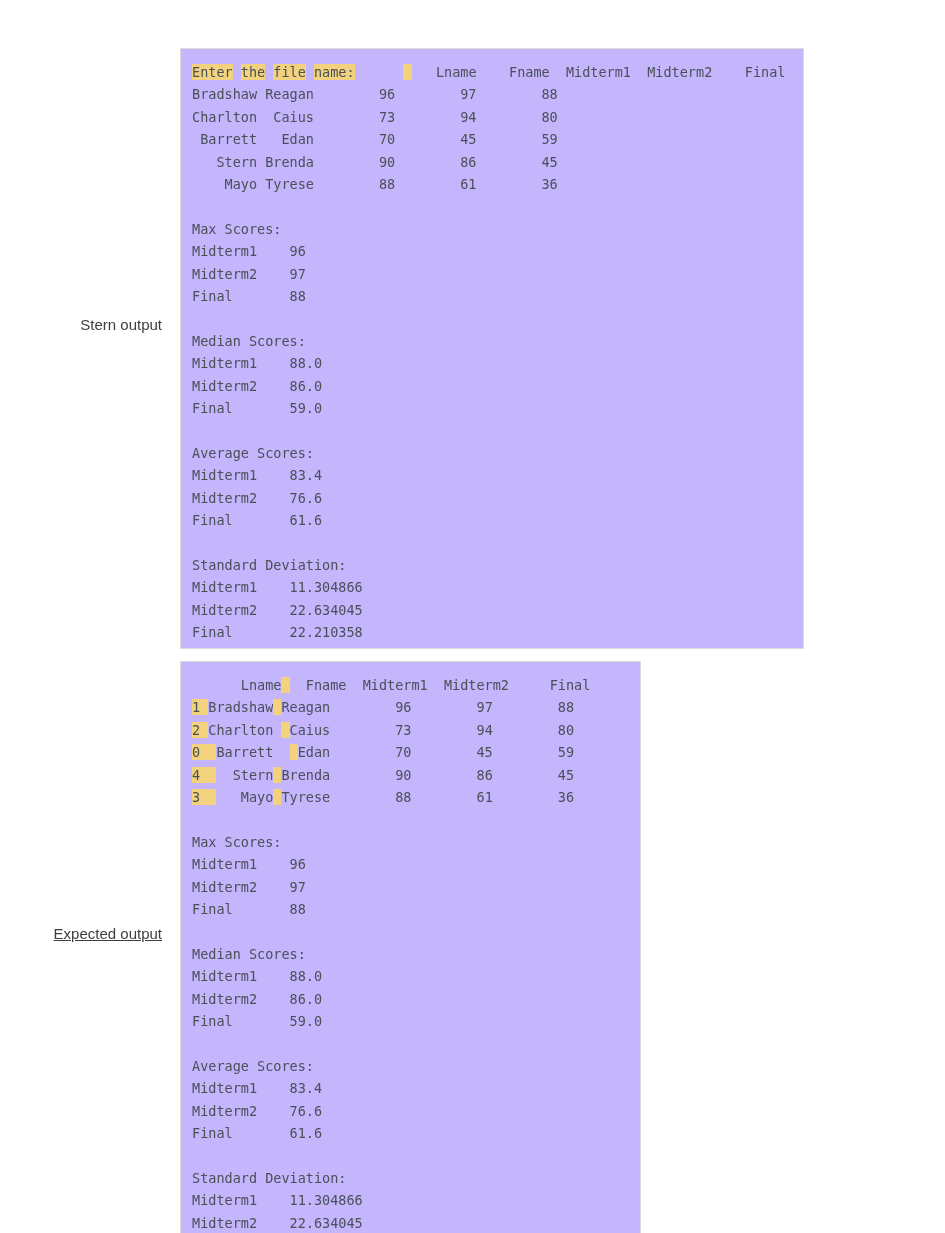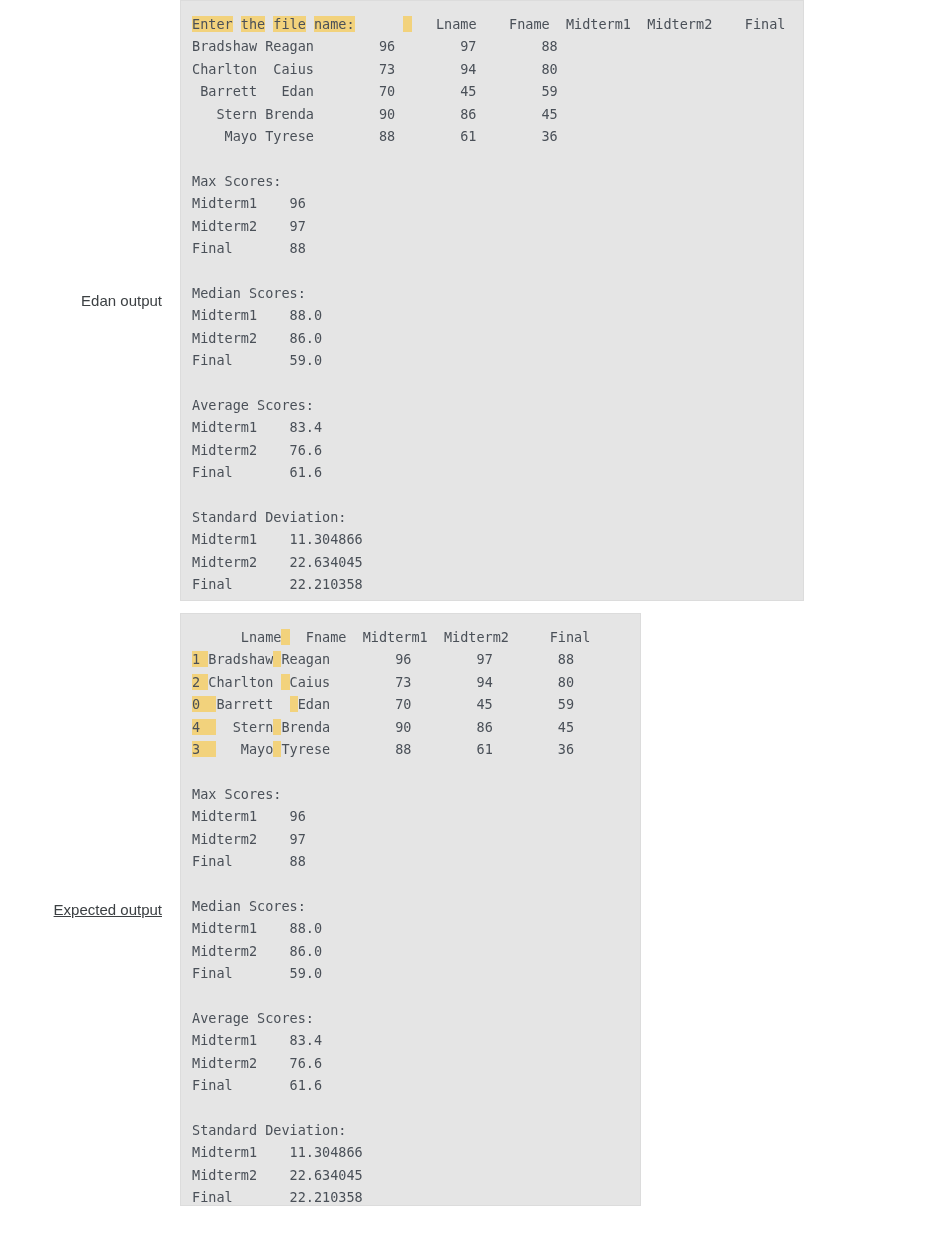--- a/index.html
+++ b/index.html
@@ -25,24 +25,25 @@
     color: #3c4043;
     font-family: "Liberation Sans", sans-serif;
     font-size: 15px;
     text-align: right;
     white-space: nowrap;
     padding-right: 18px;
     box-sizing: border-box;
   }
 
   .output-panel {
-    background: #e5e5e5;
+    background: #c4b5fd;
     border: 1px solid #dcdcdc;
     box-sizing: border-box;
     overflow: hidden;
+    margin-top: 48px;
   }
 
   pre.console {
     margin: 0;
     padding: 12px 10px 12px 11px;
     font-family: "DejaVu Sans Mono", "Liberation Mono", monospace;
     font-size: 13.5px;
     line-height: 22.4px;
     color: #4a5058;
     white-space: pre;
@@ -63,21 +64,21 @@
 
   
   #expected-output-row { left: 0; top: 613px; width: 945px; }
   #expected-output-row .panel-label { width: 180px; text-decoration: underline; }
   #expected-output-panel { width: 461px; height: 593px; }
 </style>
 </head>
 <body>
 
 <div class="panel-row" id="your-output-row">
-  <div class="panel-label">Edan output</div>
+  <div class="panel-label">Stern output</div>
 
   <div class="output-panel" id="your-output-panel">
     <pre class="console" id="your-output-console"><span class="line"><span class="hl">Enter</span> <span class="hl">the</span> <span class="hl">file</span> <span class="hl">name:</span>      <span class="hl"> </span>   Lname    Fname  Midterm1  Midterm2    Final</span><span class="line">Bradshaw Reagan        96        97        88</span><span class="line">Charlton  Caius        73        94        80</span><span class="line"> Barrett   Edan        70        45        59</span><span class="line">   Stern Brenda        90        86        45</span><span class="line">    Mayo Tyrese        88        61        36</span><span class="line"> </span><span class="line">Max Scores:</span><span class="line">Midterm1    96</span><span class="line">Midterm2    97</span><span class="line">Final       88</span><span class="line"> </span><span class="line">Median Scores:</span><span class="line">Midterm1    88.0</span><span class="line">Midterm2    86.0</span><span class="line">Final       59.0</span><span class="line"> </span><span class="line">Average Scores:</span><span class="line">Midterm1    83.4</span><span class="line">Midterm2    76.6</span><span class="line">Final       61.6</span><span class="line"> </span><span class="line">Standard Deviation:</span><span class="line">Midterm1    11.304866</span><span class="line">Midterm2    22.634045</span><span class="line">Final       22.210358</span></pre>
   </div>
 </div>
 
 <div class="panel-row" id="expected-output-row">
   <div class="panel-label">Expected output</div>
 
   <div class="output-panel" id="expected-output-panel">

